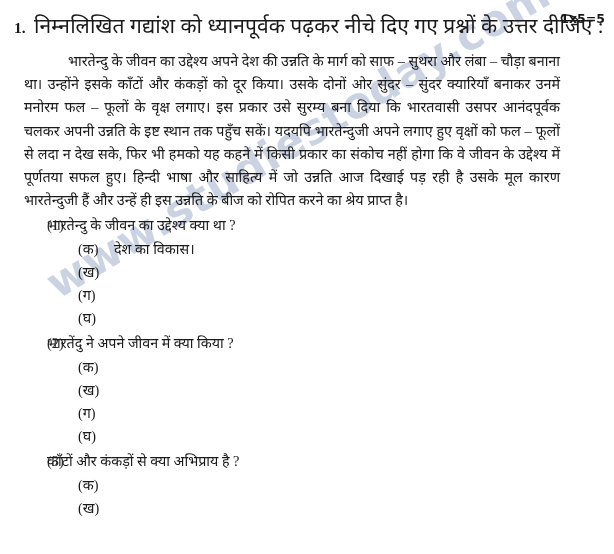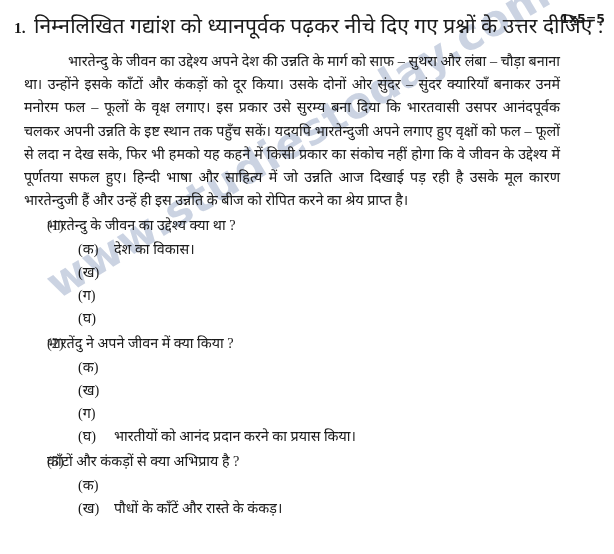--- a/index.html
+++ b/index.html
@@ -166,32 +166,30 @@
         <div class="optlabel">(क)</div>
       </div>
       <div class="optline">
         <div class="optlabel">(ख)</div>
       </div>
       <div class="optline">
         <div class="optlabel">(ग)</div>
       </div>
       <div class="optline">
         <div class="optlabel">(घ)</div>
-        <div class="opttext">भारतीयों को आनंद प्रदान करने का प्रयास किया।</div>
       </div>
     </div>
 
     <div class="qblock">
       <div class="qline">
         <div class="qnum">(3)</div>
         <div class="qtext">काँटों और कंकड़ों से क्या अभिप्राय है  ?</div>
       </div>
       <div class="optline">
         <div class="optlabel">(क)</div>
       </div>
       <div class="optline">
         <div class="optlabel">(ख)</div>
-        <div class="opttext">पौधों के काँटें और रास्ते के कंकड़।</div>
       </div>
     </div>
 
   </div>
 </div>
 
 </body></html>

